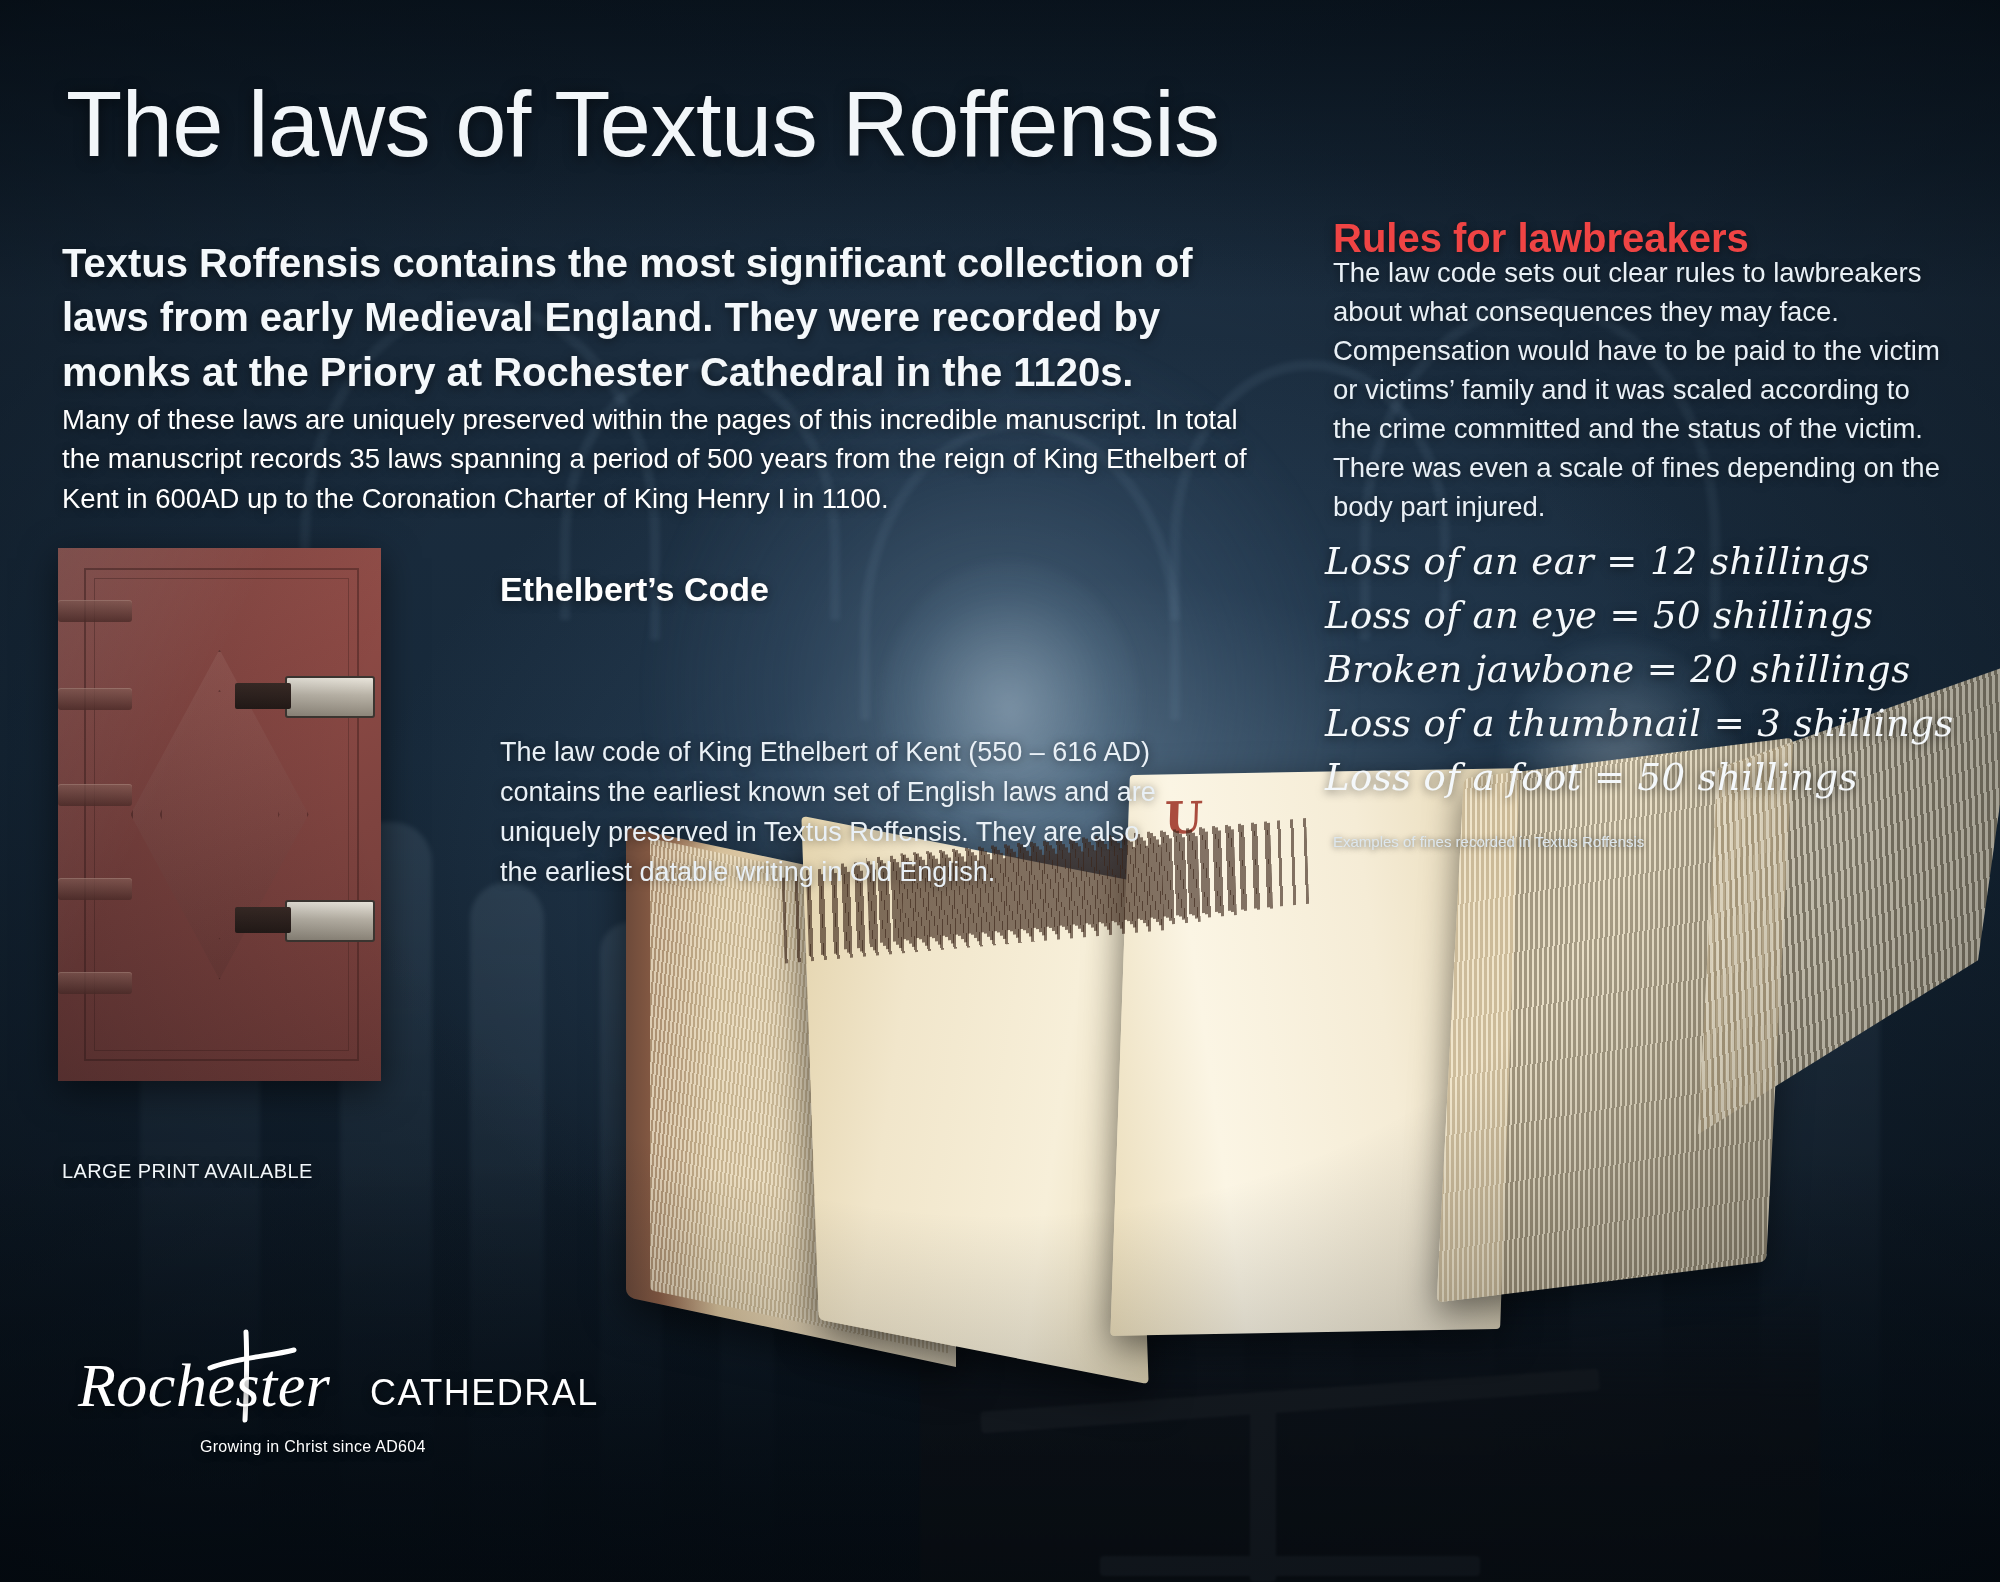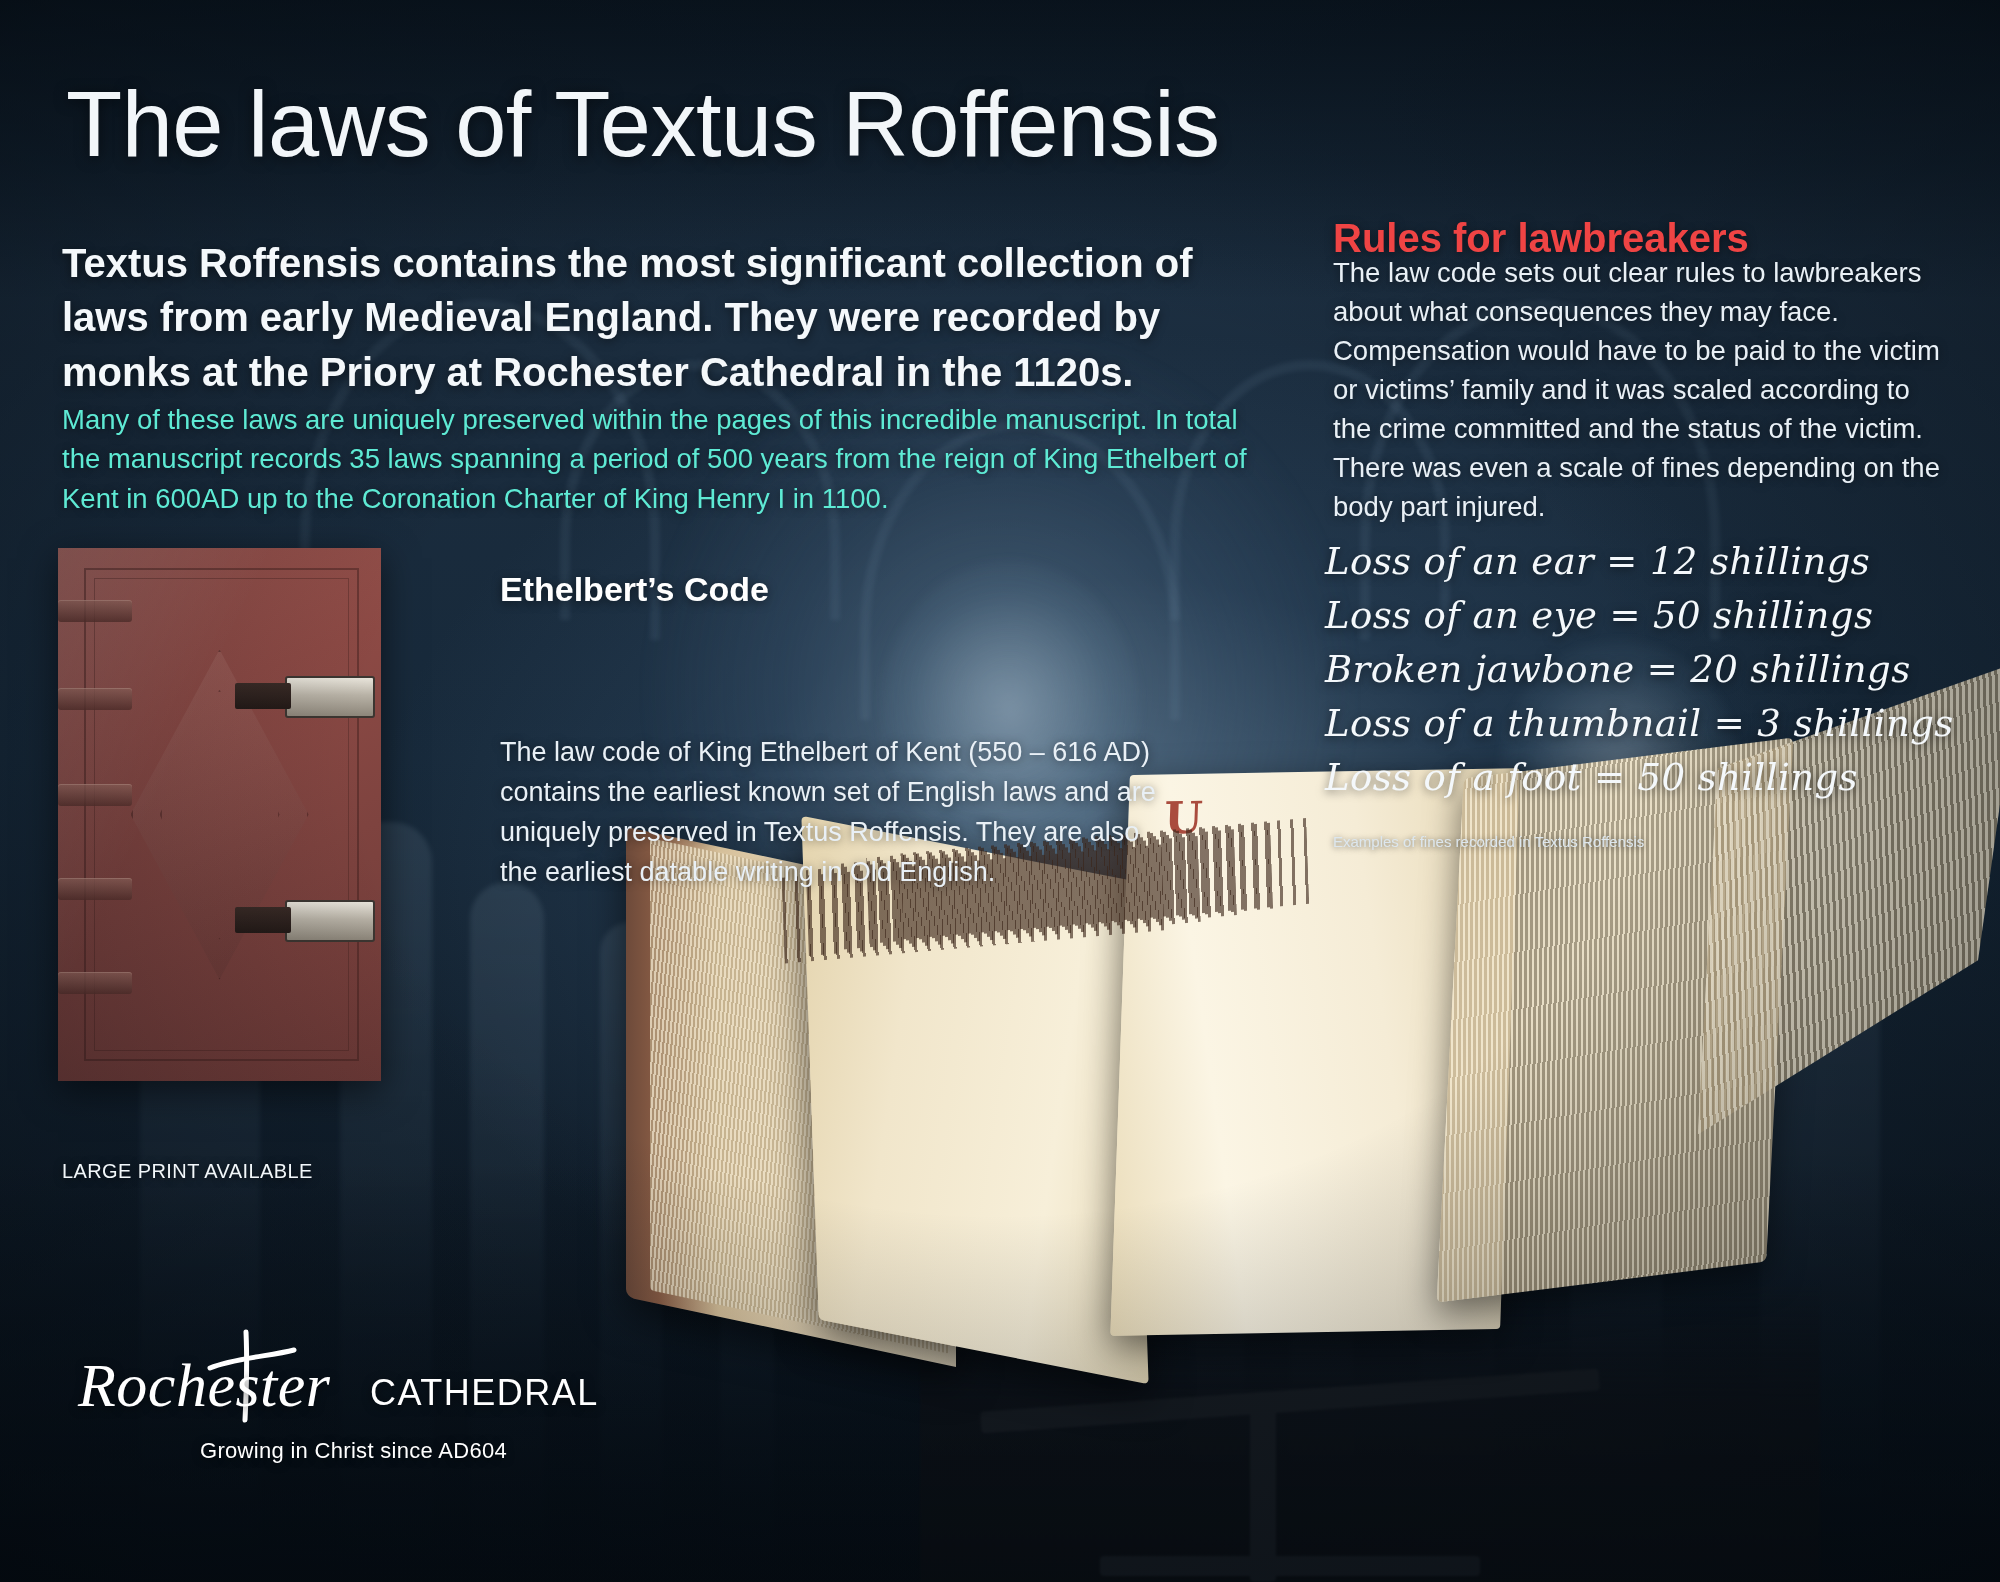--- a/index.html
+++ b/index.html
@@ -104,21 +104,21 @@
     text-shadow: 0 2px 10px rgba(0,0,0,0.5);
   }
   .lead-sub {
     position: absolute;
     left: 62px;
     top: 372px;
     width: 1190px;
     font-size: 27.5px;
     line-height: 1.45;
     font-weight: 400;
-    color: #5eead4;
+    color: #ffffff;
     text-shadow: 0 1px 8px rgba(0,0,0,0.5);
   }
 
   .eth-head {
     position: absolute;
     left: 500px;
     top: 542px;
     font-size: 34px;
     font-weight: 700;
     color: #ffffff;
@@ -410,21 +410,21 @@
     left: 300px;
     top: 42px;
     font-size: 36px;
     letter-spacing: 1.5px;
     text-shadow: 0 2px 10px rgba(0,0,0,0.55);
   }
   .logo-tag {
     position: absolute;
     left: 130px;
     top: 108px;
-    font-size: 22px;
+    font-size: 16px;
     letter-spacing: 0.3px;
     text-shadow: 0 1px 8px rgba(0,0,0,0.6);
     text-align: right;
   }
   .logo-cross {
     position: absolute;
     left: 118px;
     top: -2px;
     width: 120px;
     height: 110px;

